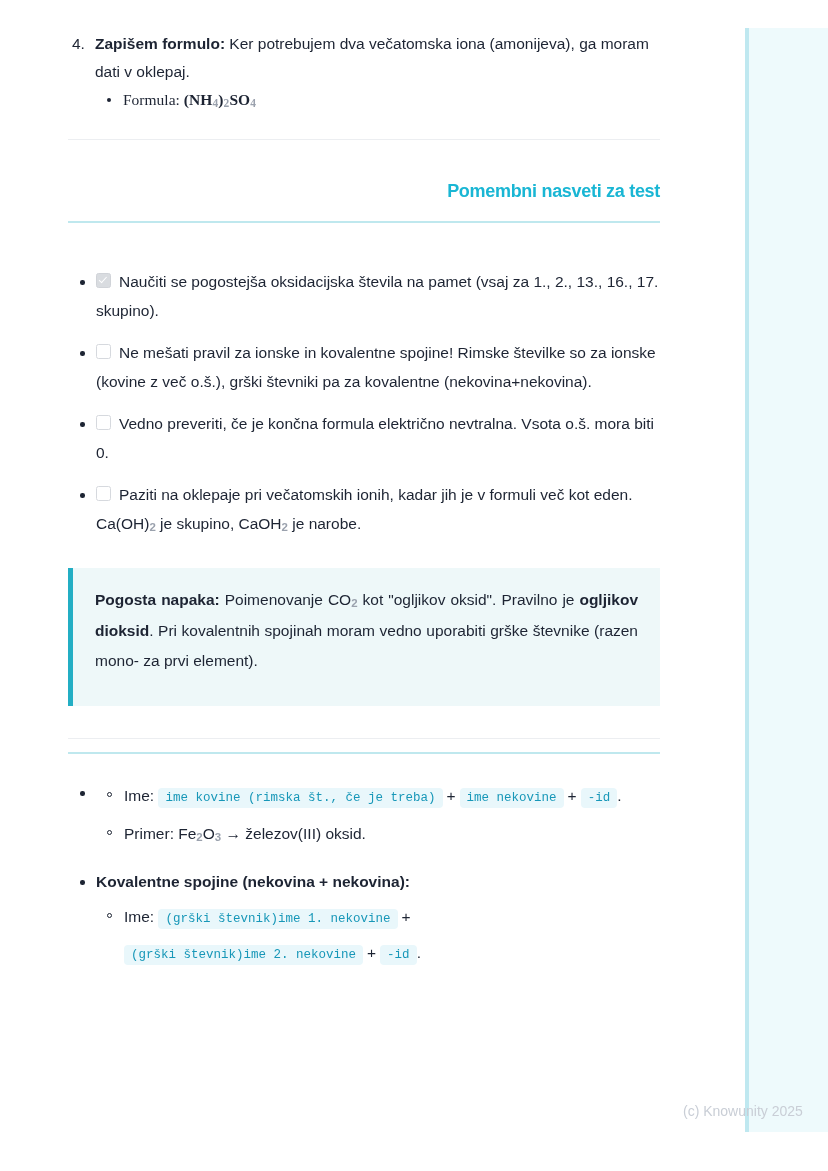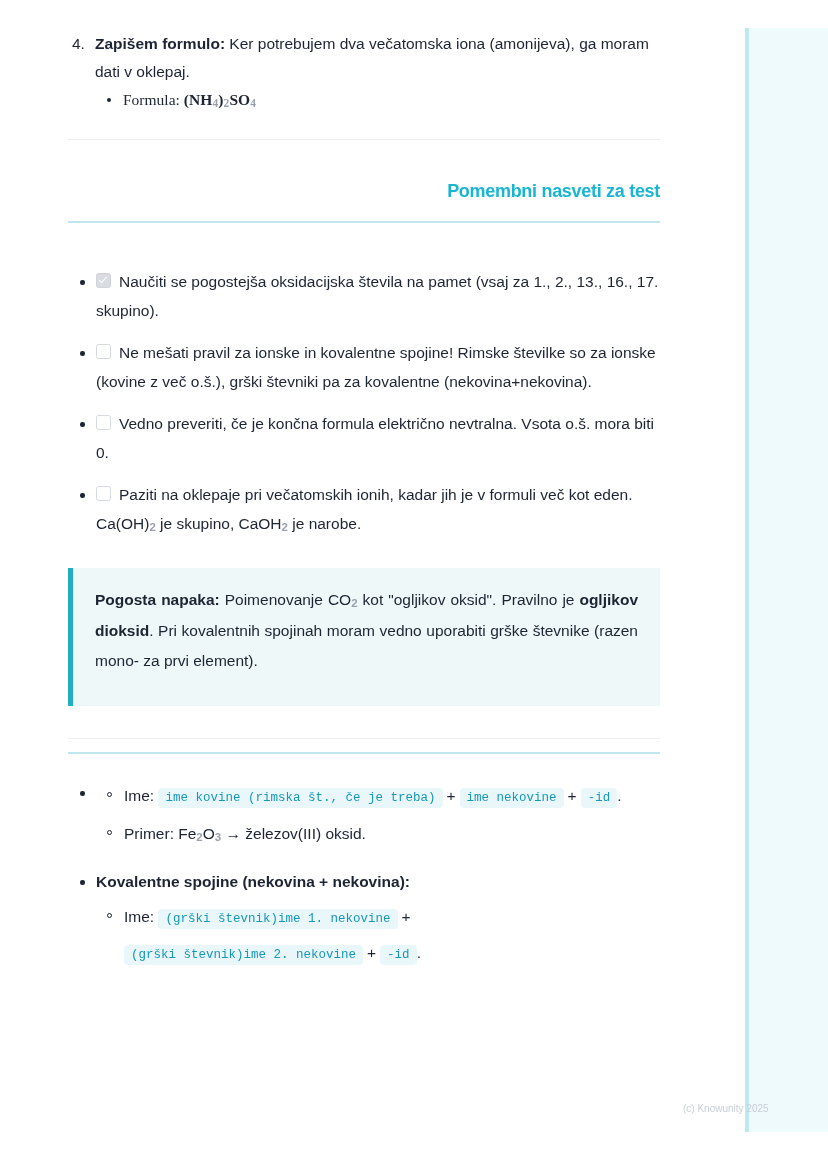--- a/index.html
+++ b/index.html
@@ -244,21 +244,21 @@
     padding: 3px 7px;
     white-space: nowrap;
   }
   .plus { padding: 0 4px; }
 
   
   .footer-credit {
     position: absolute;
     left: 683px;
     top: 1103px;
-    font-size: 10px;
+    font-size: 14px;
     color: #c9ced6;
     white-space: nowrap;
   }
 </style>
 </head>
 <body>
 
 <div class="right-panel"></div>
 <div class="right-panel-edge"></div>
 

